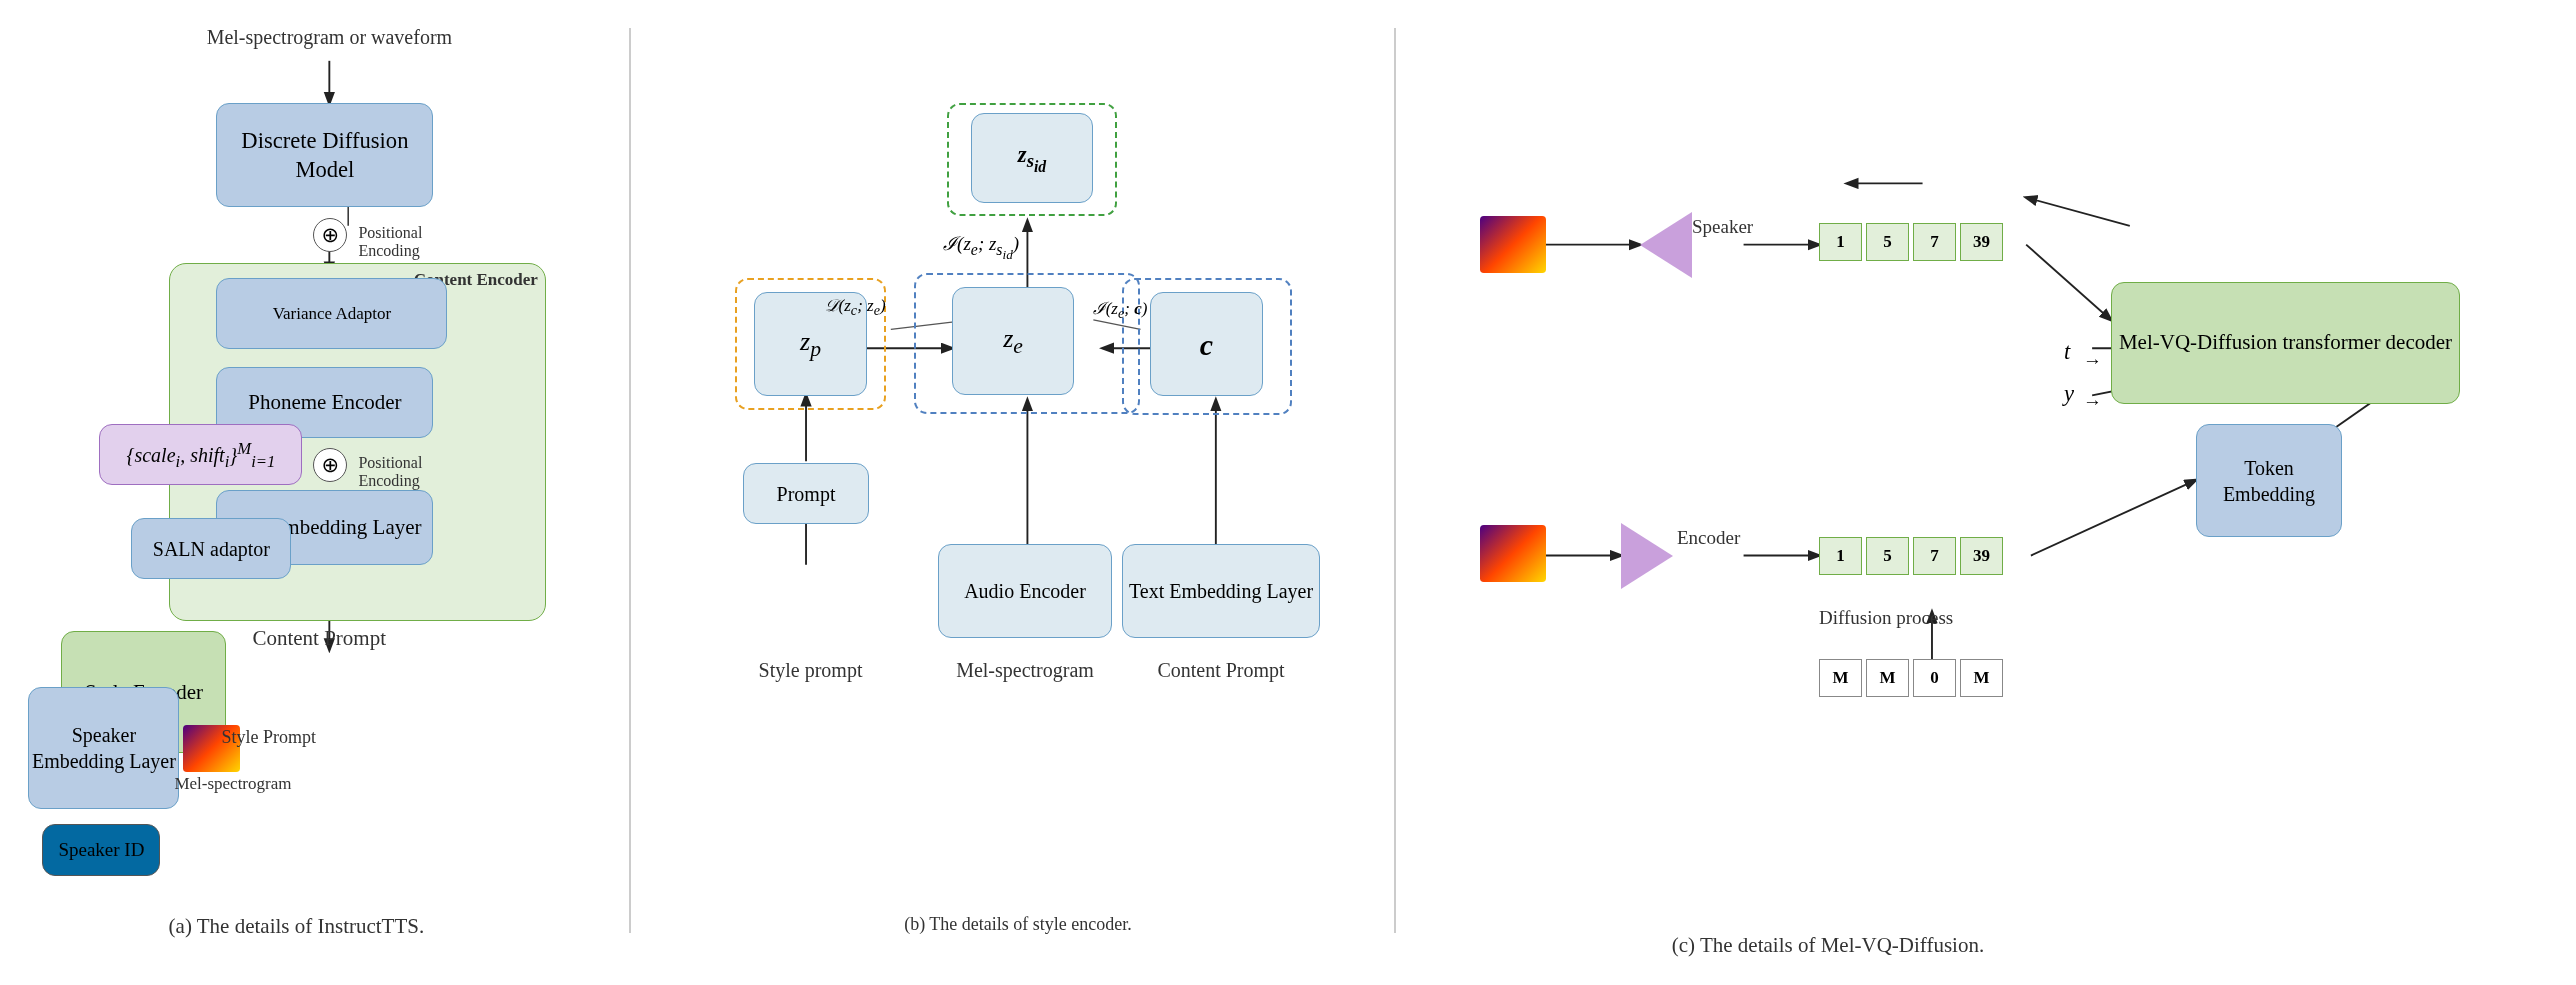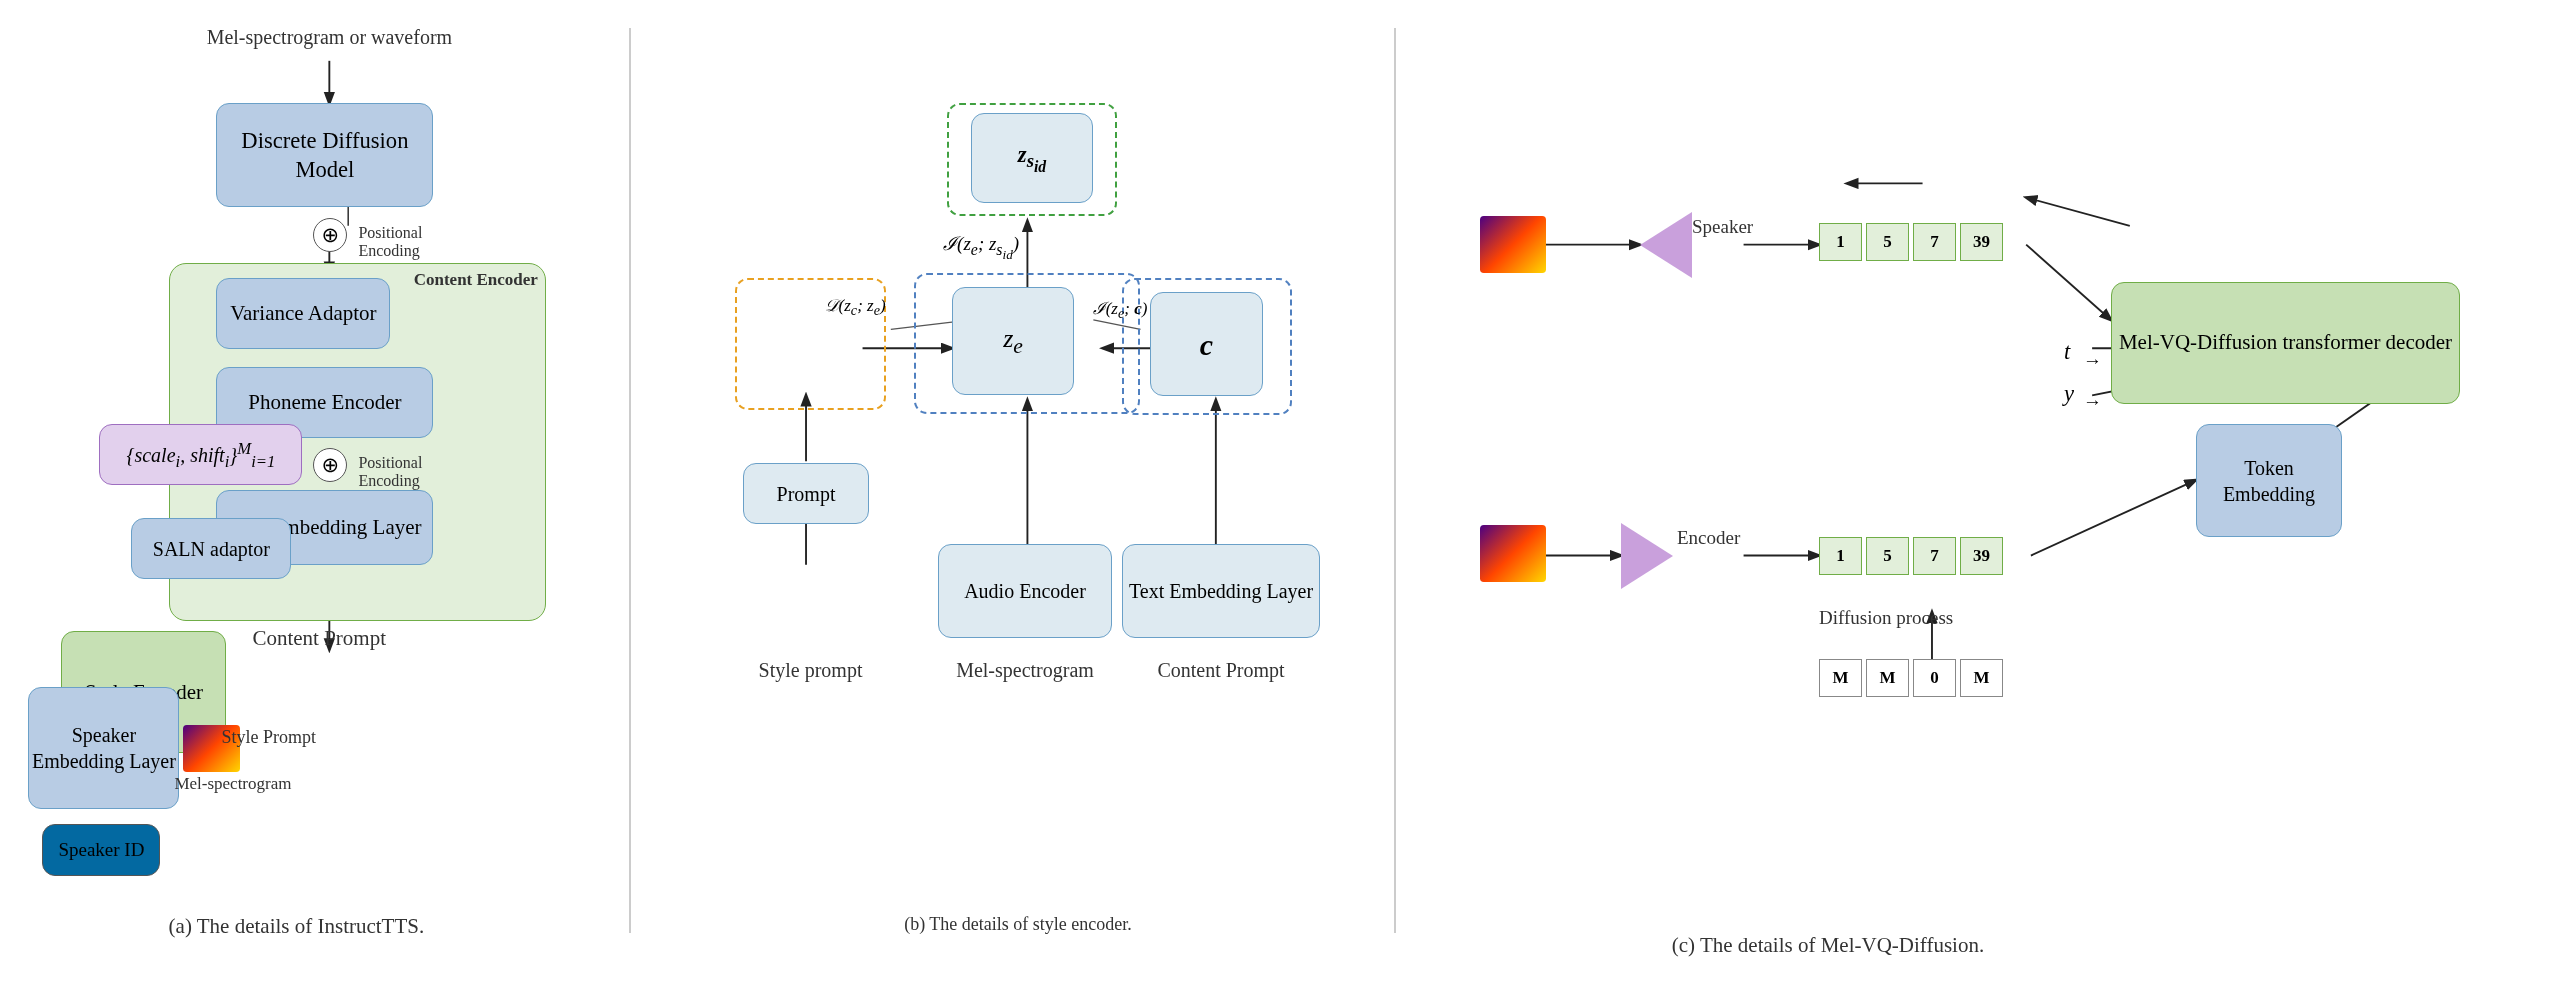--- a/index.html
+++ b/index.html
@@ -205,21 +205,21 @@
   </div>
 
   <div class="plus-circle" style="left:304px; top:209px;">⊕</div>
   <div style="position:absolute; left:349px; top:215px; font-size:16px; color:#333;">Positional<br>Encoding</div>
 
   <div class="green-container" style="left:160px; top:254px; width:377px; height:358px;">
     <div class="green-container-label" style="right:7.5px; top:5.7px;">Content
 Encoder</div>
   </div>
 
-  <div class="box box-blue" style="left:207px; top:269px; width:174px; height:71px; font-size:21px;">
+  <div class="box box-blue" style="left:207px; top:269px; width:231px; height:71px; font-size:17px;">
     <span>Variance Adaptor</span>
   </div>
 
   <div class="box box-blue" style="left:207px; top:358px; width:217px; height:71px; font-size:21px;">
     <span>Phoneme Encoder</span>
   </div>
 
   <div class="plus-circle" style="left:304px; top:439px;">⊕</div>
   <div style="position:absolute; left:349px; top:445px; font-size:16px; color:#333;">Positional<br>Encoding</div>
 
@@ -301,20 +301,23 @@
   </div>
 
   <div class="dashed-box dashed-blue" style="left:254px; top:264px; width:226px; height:141px;">
   </div>
   <div class="box box-light-blue" style="left:292px; top:278px; width:122px; height:108px; font-size:26px;">
     <span class="math">z<sub>e</sub></span>
   </div>
 
   <div class="dashed-box dashed-orange" style="left:75px; top:269px; width:151px; height:132px;">
   </div>
+  <div class="box box-light-blue" style="left:94px; top:283px; width:113px; height:104px; font-size:26px;">
+    <span class="math">z<sub>p</sub></span>
+  </div>
 
   <div class="dashed-box dashed-blue" style="left:462px; top:269px; width:170px; height:137px;">
   </div>
   <div class="box box-light-blue" style="left:490px; top:283px; width:113px; height:104px; font-size:30px;">
     <span class="math"><b>c</b></span>
   </div>
 
   <div style="position:absolute; left:165px; top:287px; font-size:17px; font-style:italic; font-family:'Times New Roman',serif;">
     <span class="math">𝒟(z<sub>c</sub>; z<sub>e</sub>)</span>
   </div>

